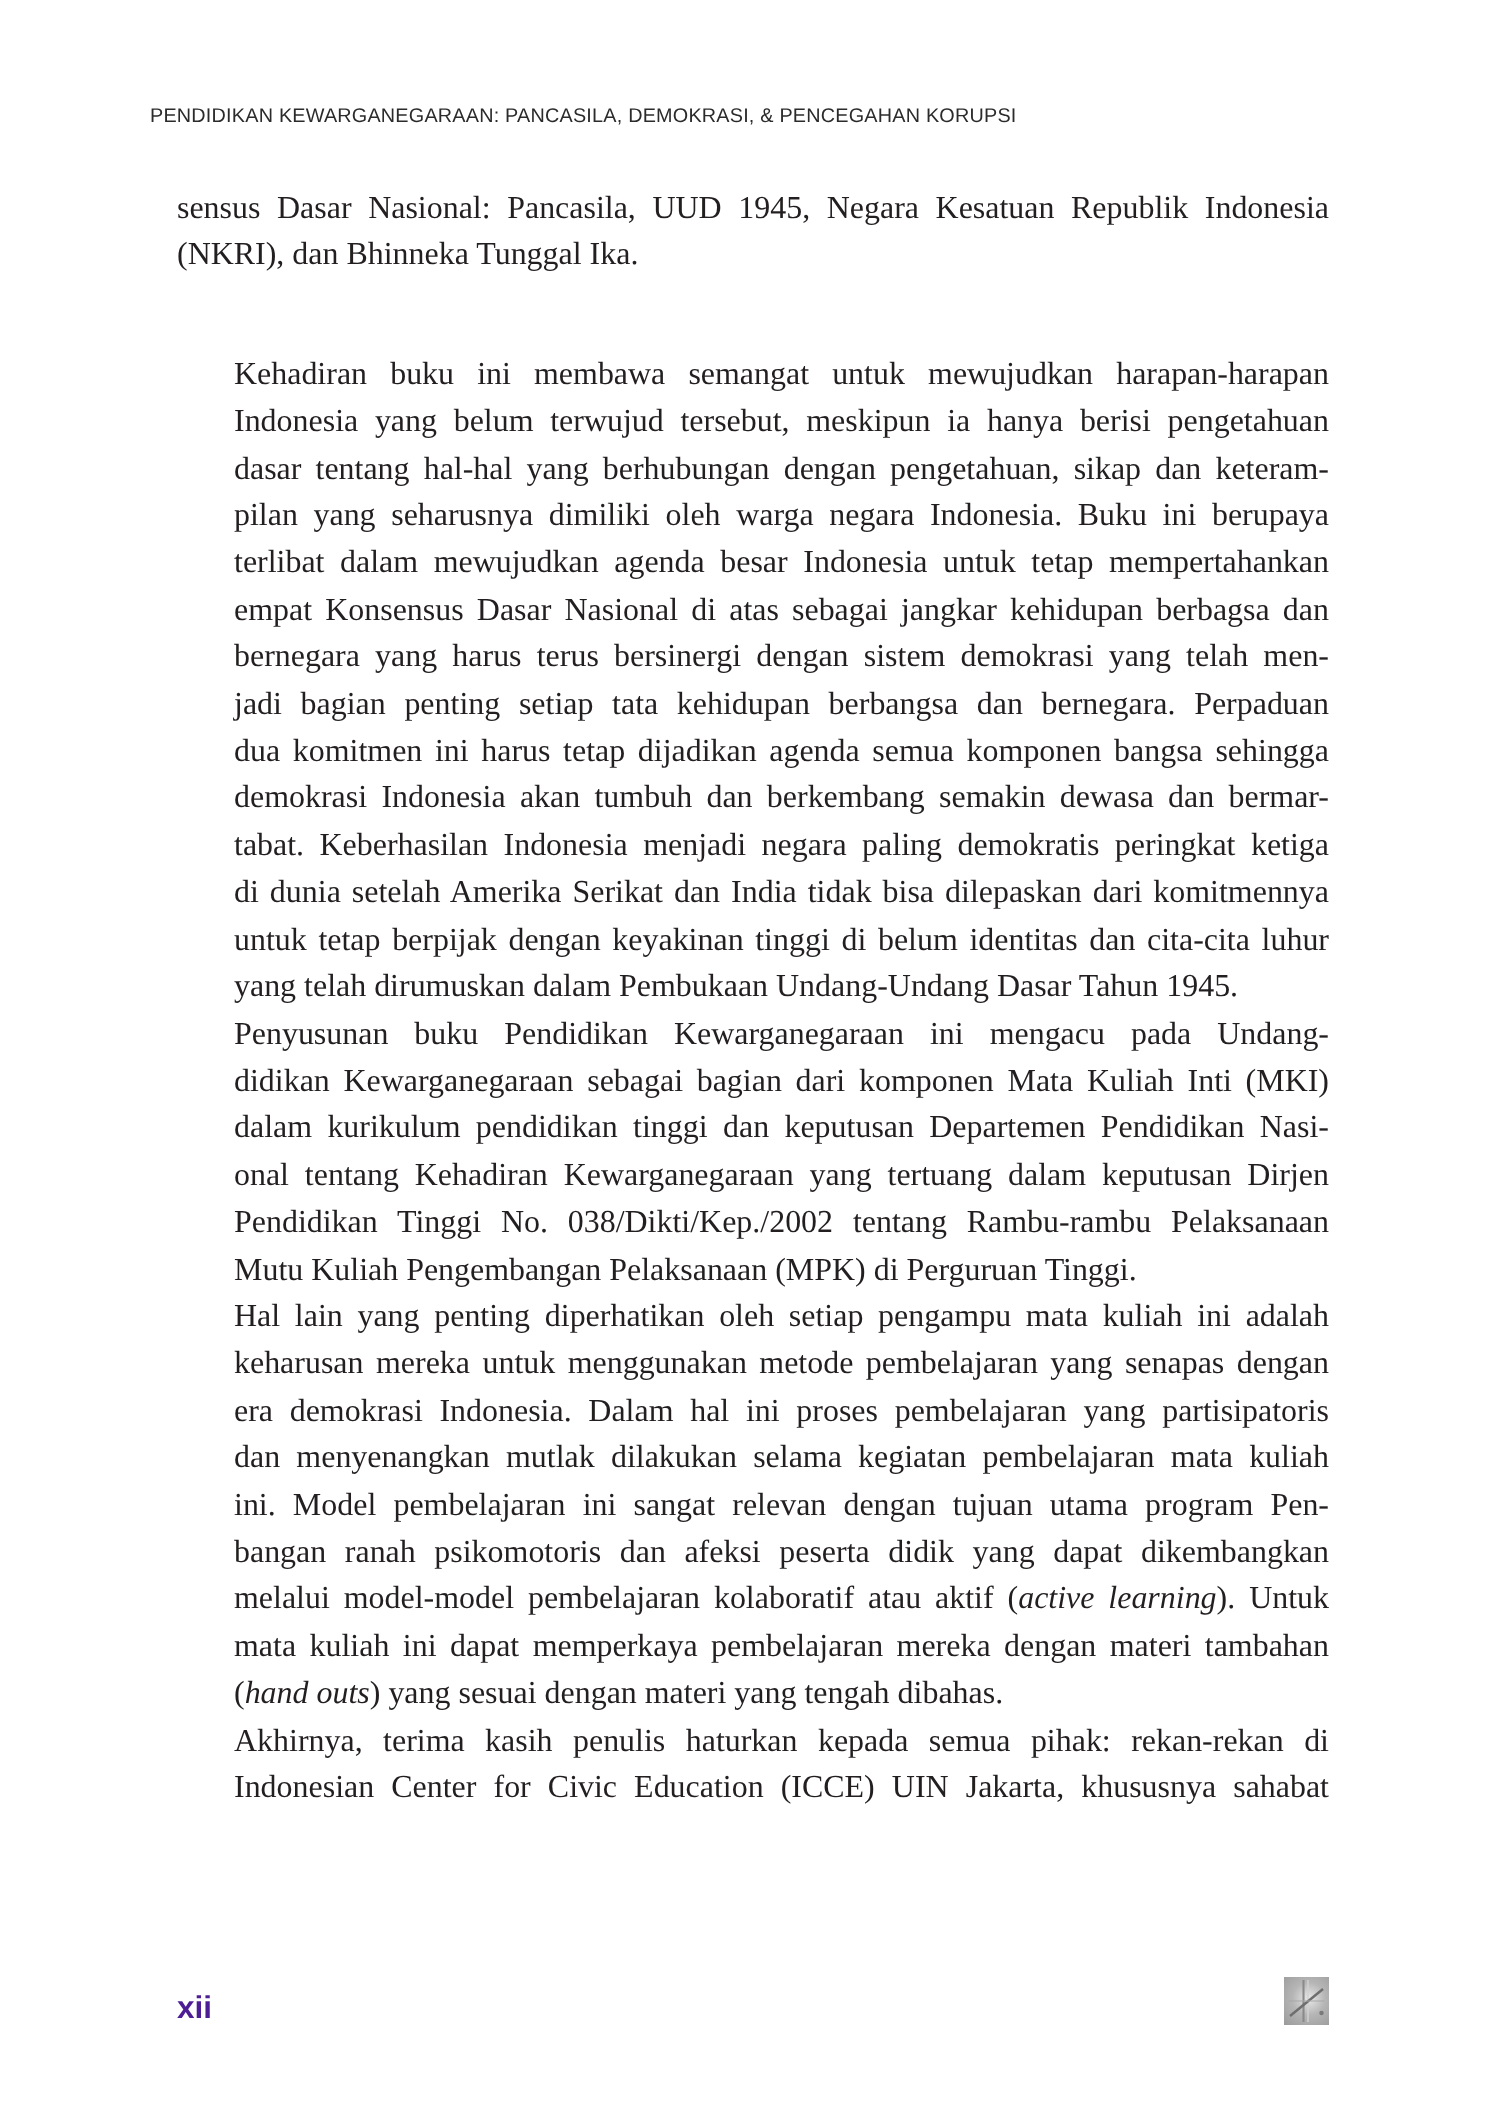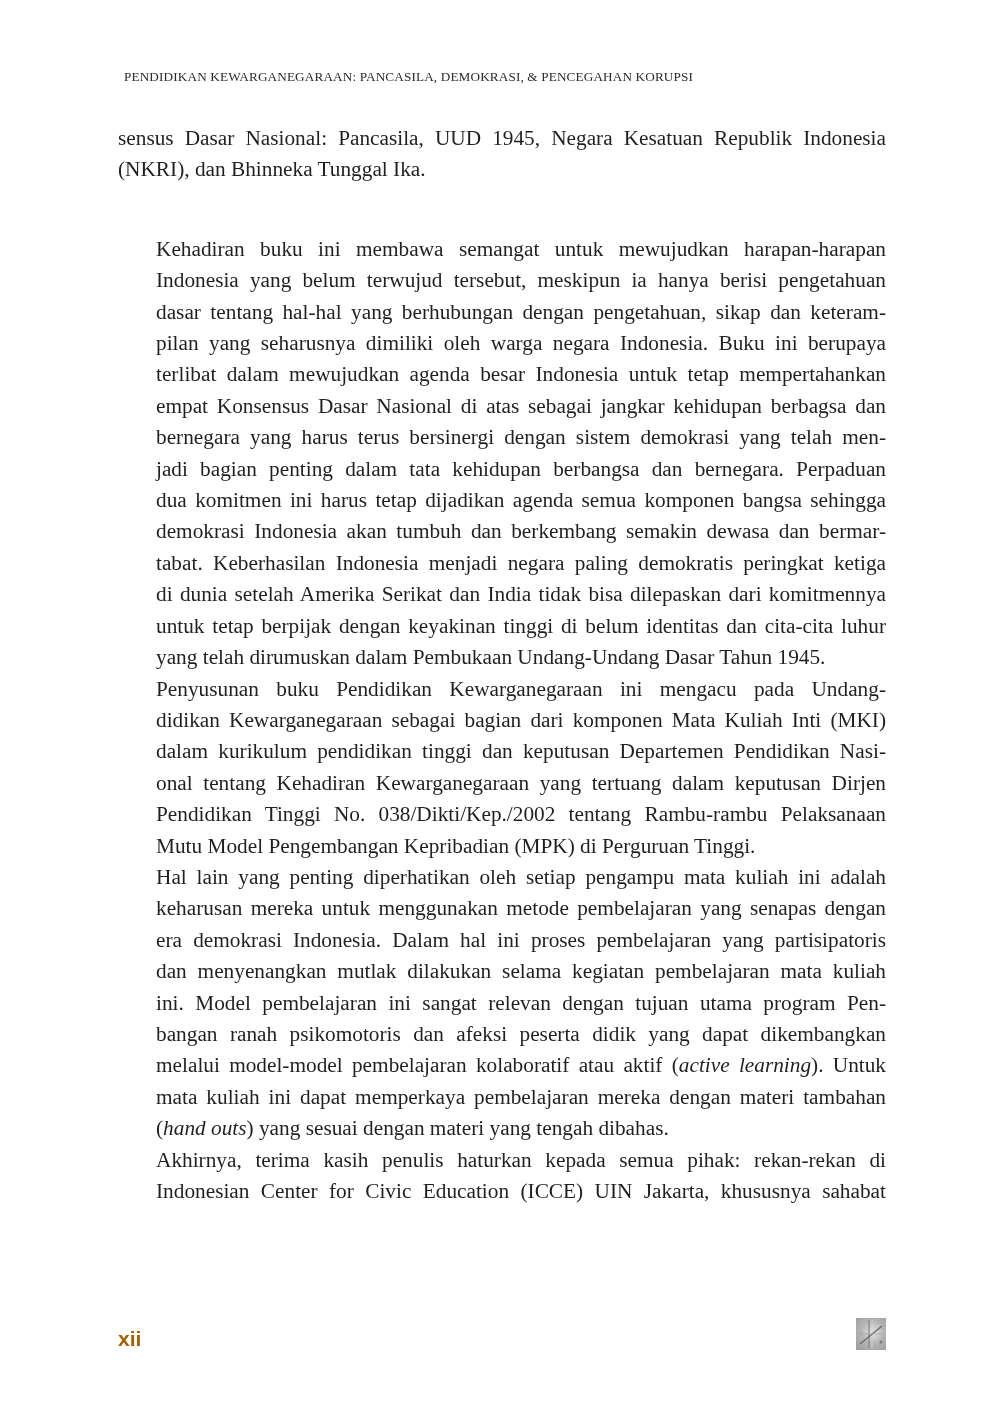--- a/index.html
+++ b/index.html
@@ -9,23 +9,23 @@
     }
     body {
       width: 1004px;
       height: 1417px;
       position: relative;
       overflow: hidden;
       color: #231f20;
     }
     .running-header {
       position: absolute;
-      left: 124px;
+      left: 100px;
       top: 69px;
-      font-family: Liberation Serif, serif;
+      font-family: Liberation Sans, sans-serif;
       font-size: 13.2px;
       letter-spacing: 0.15px;
       color: #2b2b2b;
       white-space: nowrap;
     }
     .body-text {
       position: absolute;
       left: 118px;
       top: 123px;
       width: 768px;
@@ -54,21 +54,21 @@
     .body-text em {
       font-style: italic;
     }
     .page-number {
       position: absolute;
       left: 118px;
       top: 1327px;
       font-family: "Liberation Sans", sans-serif;
       font-weight: bold;
       font-size: 21px;
-      color: #a16207;
+      color: #4c1d95;
     }
     .corner-mark {
       position: absolute;
       left: 856px;
       top: 1318px;
       width: 30px;
       height: 32px;
       background: radial-gradient(circle at 55% 45%, #e9e9e9 0%, #b6b6b6 45%, #9a9a9a 100%);
     }
     .corner-mark svg {
@@ -88,35 +88,35 @@
       <span class="line last">(NKRI), dan Bhinneka Tunggal Ika.</span>
     </p>
     <p class="indent">
       <span class="line" style="text-indent: 38px; margin-top: 48px;">Kehadiran buku ini membawa semangat untuk mewujudkan harapan-harapan</span>
       <span class="line">Indonesia yang belum terwujud tersebut, meskipun ia hanya berisi pengetahuan</span>
       <span class="line">dasar tentang hal-hal yang berhubungan dengan pengetahuan, sikap dan keteram-</span>
       <span class="line">pilan yang seharusnya dimiliki oleh warga negara Indonesia. Buku ini berupaya</span>
       <span class="line">terlibat dalam mewujudkan agenda besar Indonesia untuk tetap mempertahankan</span>
       <span class="line">empat Konsensus Dasar Nasional di atas sebagai jangkar kehidupan berbagsa dan</span>
       <span class="line">bernegara yang harus terus bersinergi dengan sistem demokrasi yang telah men-</span>
-      <span class="line">jadi bagian penting dalam tata kehidupan berbangsa dan bernegara. Perpaduan</span>
+      <span class="line">jadi bagian penting setiap tata kehidupan berbangsa dan bernegara. Perpaduan</span>
       <span class="line">dua komitmen ini harus tetap dijadikan agenda semua komponen bangsa sehingga</span>
       <span class="line">demokrasi Indonesia akan tumbuh dan berkembang semakin dewasa dan bermar-</span>
       <span class="line">tabat. Keberhasilan Indonesia menjadi negara paling demokratis peringkat ketiga</span>
       <span class="line">di dunia setelah Amerika Serikat dan India tidak bisa dilepaskan dari komitmennya</span>
       <span class="line">untuk tetap berpijak dengan keyakinan tinggi di belum identitas dan cita-cita luhur</span>
       <span class="line last">yang telah dirumuskan dalam Pembukaan Undang-Undang Dasar Tahun 1945.</span>
     </p>
     <p class="indent">
       <span class="line" style="text-indent: 38px;">Penyusunan buku Pendidikan Kewarganegaraan ini mengacu pada Undang-</span>
       <span class="line">didikan Kewarganegaraan sebagai bagian dari komponen Mata Kuliah Inti (MKI)</span>
       <span class="line">dalam kurikulum pendidikan tinggi dan keputusan Departemen Pendidikan Nasi-</span>
       <span class="line">onal tentang Kehadiran Kewarganegaraan yang tertuang dalam keputusan Dirjen</span>
       <span class="line">Pendidikan Tinggi No. 038/Dikti/Kep./2002 tentang Rambu-rambu Pelaksanaan</span>
-      <span class="line last">Mutu Model Pengembangan Kepribadian (MPK) di Perguruan Tinggi.</span>
+      <span class="line last">Mutu Kuliah Pengembangan Pelaksanaan (MPK) di Perguruan Tinggi.</span>
     </p>
     <p class="indent">
       <span class="line" style="text-indent: 38px;">Hal lain yang penting diperhatikan oleh setiap pengampu mata kuliah ini adalah</span>
       <span class="line">keharusan mereka untuk menggunakan metode pembelajaran yang senapas dengan</span>
       <span class="line">era demokrasi Indonesia. Dalam hal ini proses pembelajaran yang partisipatoris</span>
       <span class="line">dan menyenangkan mutlak dilakukan selama kegiatan pembelajaran mata kuliah</span>
       <span class="line">ini. Model pembelajaran ini sangat relevan dengan tujuan utama program Pen-</span>
       <span class="line">bangan ranah psikomotoris dan afeksi peserta didik yang dapat dikembangkan</span>
       <span class="line">melalui model-model pembelajaran kolaboratif atau aktif (<em>active learning</em>). Untuk</span>
       <span class="line">mata kuliah ini dapat memperkaya pembelajaran mereka dengan materi tambahan</span>

